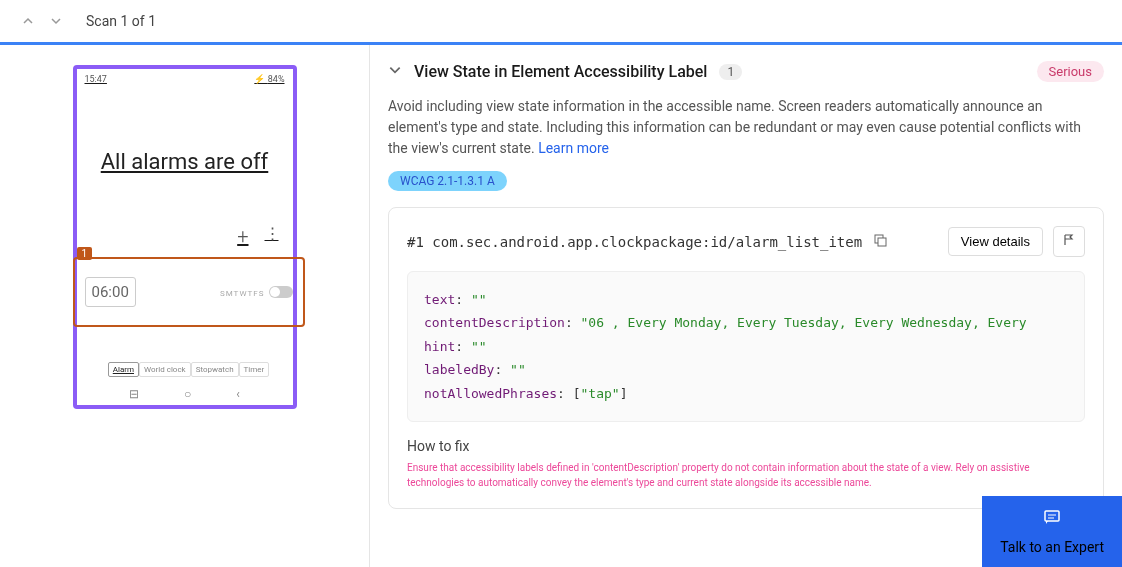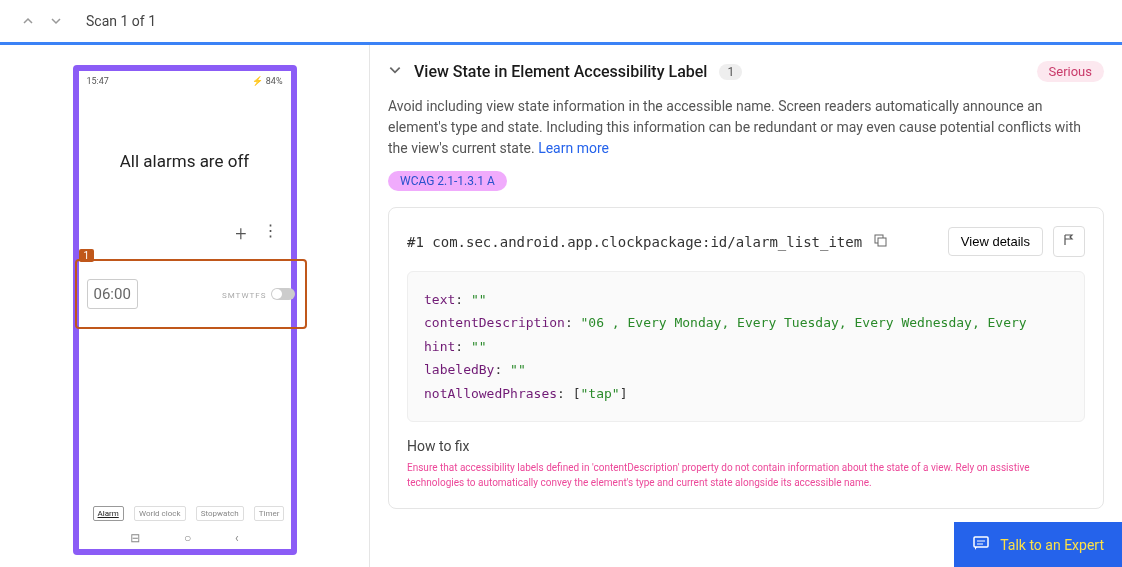--- a/index.html
+++ b/index.html
@@ -3,61 +3,61 @@
 <meta charset="utf-8">
 <style>
 * { box-sizing: border-box; margin: 0; padding: 0; }
 body { font-family: -apple-system, BlinkMacSystemFont, "Segoe UI", Roboto, sans-serif; font-size: 14px; color: #1a1a1a; background: #fff; width: 1122px; height: 567px; overflow: hidden; position: relative; }
 .topbar { height: 45px; border-bottom: 3px solid #3b82f6; display: flex; align-items: center; padding: 0 20px; gap: 12px; }
 .nav-arrow { width: 16px; height: 16px; display: flex; align-items: center; justify-content: center; color: #999; cursor: pointer; }
 .scan-label { color: #444; font-size: 14px; margin-left: 10px; }
 .main { display: flex; height: 522px; }
 .left-panel { width: 370px; border-right: 1px solid #e5e5e5; padding: 20px 38px; display: flex; justify-content: center; }
 .right-panel { flex: 1; padding: 16px 18px; overflow-y: auto; }
-.phone { width: 224px; height: 490px; border: 6px solid #8b5cf6; border-radius: 4px; background: #fff; position: relative; }
+.phone { width: 224px; height: 344px; border: 4px solid #8b5cf6; border-radius: 4px; background: #fff; position: relative; text-decoration: underline; }
 .phone-status { height: 20px; display: flex; justify-content: space-between; align-items: center; padding: 0 8px; font-size: 9px; color: #555; }
-.phone-title { text-align: center; font-size: 17px; color: #222; margin-top: 60px; }
+.phone-title { text-align: center; font-size: 22px; color: #222; margin-top: 60px; }
 .toolbar-icons { display: flex; justify-content: flex-end; gap: 16px; padding: 10px 14px; color: #555; margin-top: 40px; }
 .plus-icon { font-size: 20px; font-weight: 300; }
 .dots-icon { font-size: 16px; letter-spacing: -2px; }
 .highlight-box { position: absolute; left: -4px; top: 188px; width: 232px; height: 70px; border: 2px solid #c0571a; border-radius: 4px; }
 .highlight-badge { position: absolute; top: -12px; left: 2px; background: #c0571a; color: #fff; font-size: 10px; padding: 1px 5px; border-radius: 2px; }
 .alarm-row { display: flex; align-items: center; justify-content: space-between; padding: 10px 10px; height: 100%; }
 .alarm-time { border: 1px solid #ccc; padding: 5px 6px; font-size: 15px; color: #666; border-radius: 3px; }
 .alarm-right { display: flex; align-items: flex-end; gap: 4px; }
 .days { font-size: 8px; color: #aaa; letter-spacing: 1px; }
 .toggle { width: 24px; height: 12px; background: #ccc; border-radius: 10px; position: relative; }
 .toggle::after { content: ""; position: absolute; left: 1px; top: 1px; width: 10px; height: 10px; background: #fff; border-radius: 50%; }
-.phone-tabs { position: absolute; bottom: 28px; left: 8px; right: 0; display: flex; justify-content: space-between; padding: 0 6px; }
+.phone-tabs { position: absolute; bottom: 28px; left: 8px; right: 0; display: flex; justify-content: center; padding: 0 6px; }
 .phone-tab { font-size: 8px; color: #888; padding: 2px 4px; border: 1px solid #ddd; border-radius: 2px; }
 .phone-tab.active { color: #222; border-color: #999; text-decoration: underline; }
 .phone-nav { position: absolute; bottom: 4px; left: 0; right: 0; display: flex; justify-content: space-around; color: #888; font-size: 12px; padding: 0 30px; }
 .issue-header { display: flex; align-items: center; gap: 12px; margin-bottom: 14px; }
 .chevron-btn { color: #666; cursor: pointer; }
 .issue-title { font-size: 16px; font-weight: 500; }
 .count-badge { background: #eee; color: #555; border-radius: 10px; padding: 1px 8px; font-size: 12px; }
 .severity-badge { margin-left: auto; background: #fce8ef; color: #c93a6a; border-radius: 12px; padding: 3px 12px; font-size: 13px; }
 .issue-desc { color: #555; line-height: 1.5; margin-bottom: 12px; font-size: 14px; }
 .learn-link { color: #2563eb; cursor: pointer; }
-.wcag-badge { display: inline-block; background: #f0abfc; color: #2952cc; border-radius: 12px; padding: 3px 12px; font-size: 12px; margin-bottom: 16px; }
+.wcag-badge { display: inline-block; background: #7dd3fc; color: #2952cc; border-radius: 12px; padding: 3px 12px; font-size: 12px; margin-bottom: 16px; }
 .issue-card { border: 1px solid #e5e5e5; border-radius: 8px; padding: 18px; }
 .card-head { display: flex; align-items: center; gap: 10px; margin-bottom: 14px; }
 .issue-id { font-family: ui-monospace, Menlo, monospace; font-size: 14px; color: #333; }
 .copy-icon { color: #666; cursor: pointer; }
 .details-btn { margin-left: auto; border: 1px solid #ddd; background: #fff; padding: 6px 12px; border-radius: 4px; font-size: 13px; cursor: pointer; }
 .flag-btn { border: 1px solid #ddd; background: #fff; padding: 6px 8px; border-radius: 4px; cursor: pointer; color: #555; }
 .code-block { background: #fafafa; border: 1px solid #eee; border-radius: 6px; padding: 16px; font-family: ui-monospace, Menlo, monospace; font-size: 13px; line-height: 1.8; overflow-x: auto; white-space: nowrap; position: relative; }
 .code-block::-webkit-scrollbar { height: 8px; }
 .code-block::-webkit-scrollbar-thumb { background: #ccc; border-radius: 4px; }
 .prop { color: #701a75; }
 .punct { color: #333; }
 .str { color: #2a8a2a; }
 .howto-title { font-size: 14px; color: #444; margin-top: 16px; margin-bottom: 6px; }
 .howto-text { color: #ec4899; line-height: 1.5; font-size: 10px; }
-.chat-btn { position: absolute; bottom: 0; right: 0; background: #2563eb; color: #fde047; padding: 12px 18px; display: flex; align-items: center; gap: 10px; font-size: 14px; cursor: pointer; }
+.chat-btn { position: absolute; bottom: 0; right: 0; background: #2563eb; color: #000000; padding: 12px 18px; display: flex; align-items: center; gap: 10px; font-size: 14px; cursor: pointer; flex-direction: column; }
 </style>
 </head>
 <body>
 
 <div class="topbar">
   <span class="nav-arrow">
       <svg width="12" height="12" viewBox="0 0 12 12">
         <path d="M2 8 L6 4 L10 8" stroke="currentColor" stroke-width="1.5" fill="none"></path>
       </svg>
     </span>

